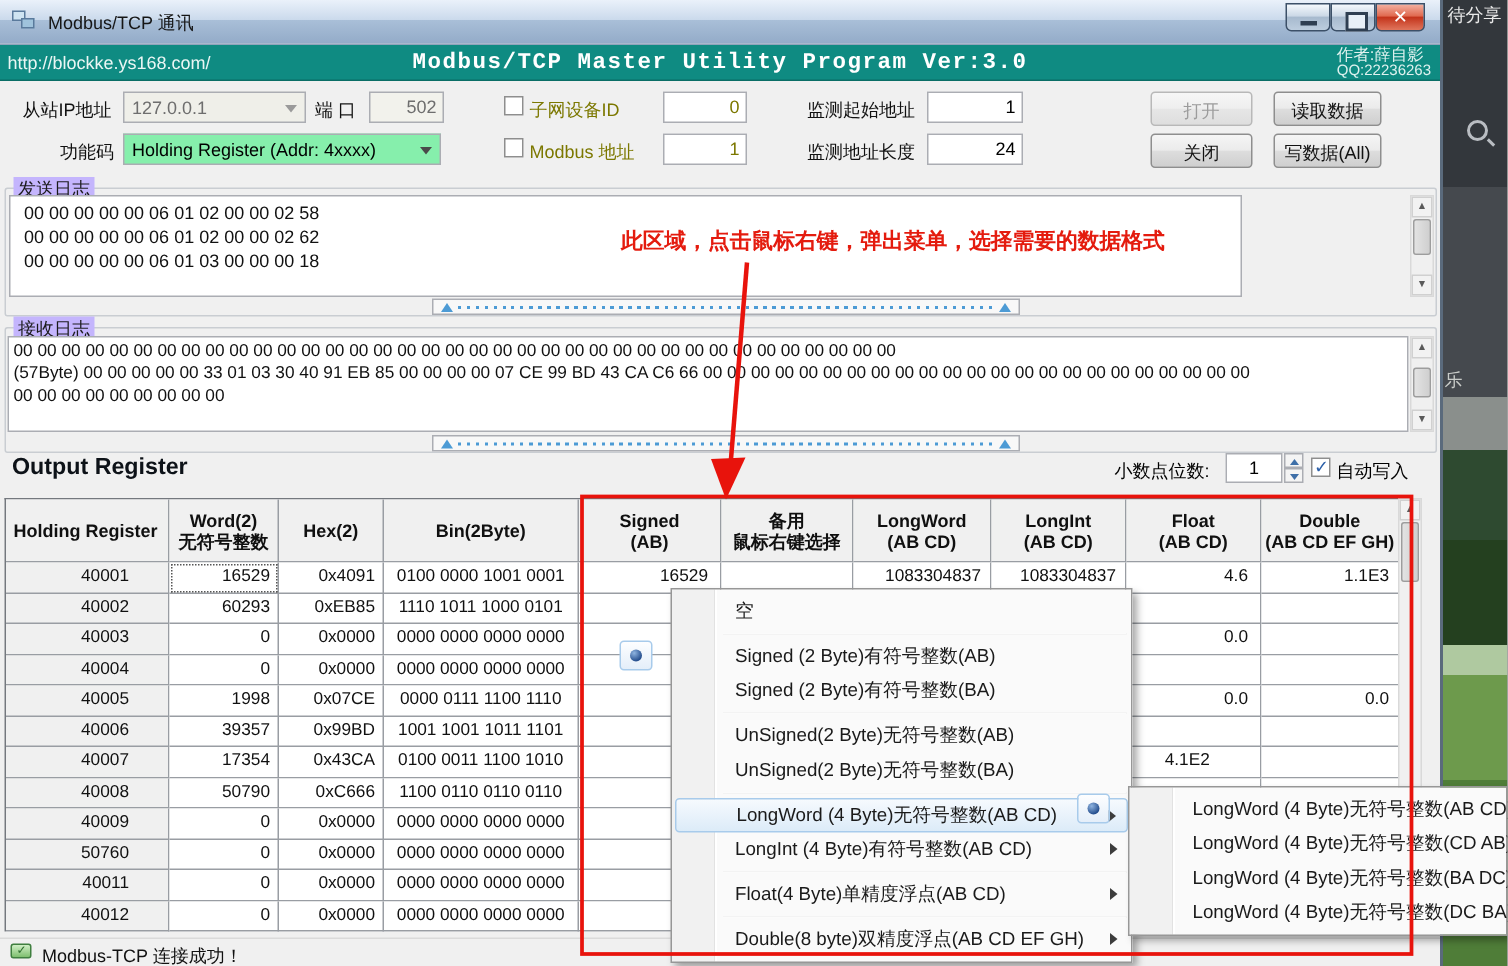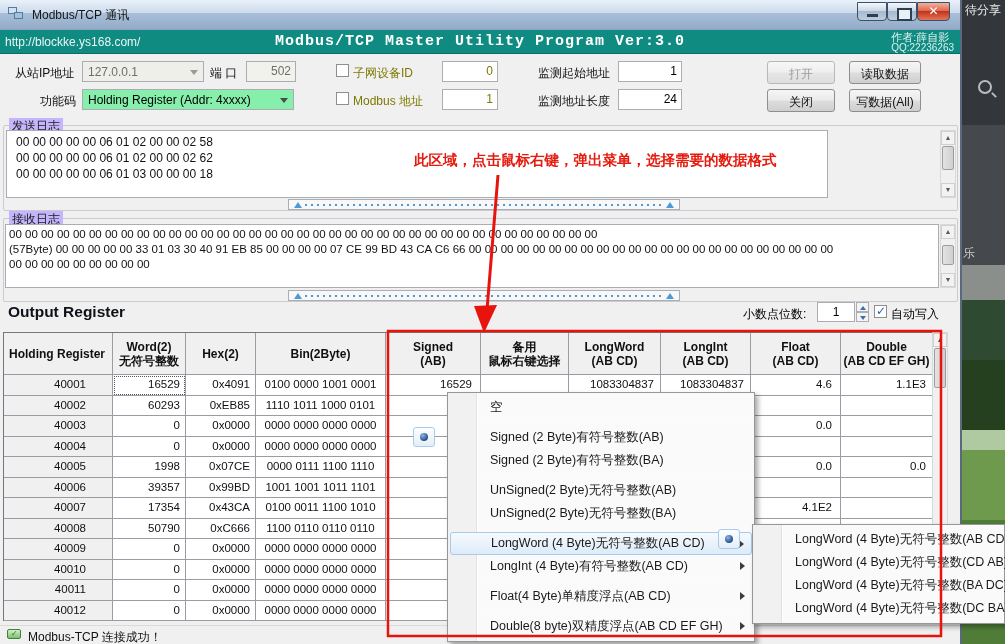--- a/index.html
+++ b/index.html
@@ -331,21 +331,21 @@
         </div>
         <div class="trow">
           <div class="tc rowlbl" style="width: 109px; text-align: right; padding-right: 26px;">40007</div>
           <div class="tc" style="width: 73px; text-align: right; padding-right: 5px;">17354</div>
           <div class="tc" style="width: 70px; text-align: right; padding-right: 5px;">0x43CA</div>
           <div class="tc" style="width: 130px; text-align: center;">0100 0011 1100 1010</div>
           <div class="tc" style="width: 95px; text-align: right; padding-right: 8px;"></div>
           <div class="tc" style="width: 88px; text-align: center;"></div>
           <div class="tc" style="width: 92px; text-align: right; padding-right: 6px;"></div>
           <div class="tc" style="width: 90px; text-align: right; padding-right: 6px;"></div>
-          <div class="tc" style="width: 90px; text-align: right; padding-right: 8px;">4.1E2</div>
+          <div class="tc" style="width: 90px; text-align: center; padding-right: 8px;">4.1E2</div>
           <div class="tc" style="width: 92px; text-align: right; padding-right: 6px;"></div>
         </div>
         <div class="trow">
           <div class="tc rowlbl" style="width: 109px; text-align: right; padding-right: 26px;">40008</div>
           <div class="tc" style="width: 73px; text-align: right; padding-right: 5px;">50790</div>
           <div class="tc" style="width: 70px; text-align: right; padding-right: 5px;">0xC666</div>
           <div class="tc" style="width: 130px; text-align: center;">1100 0110 0110 0110</div>
           <div class="tc" style="width: 95px; text-align: right; padding-right: 8px;"></div>
           <div class="tc" style="width: 88px; text-align: center;"></div>
           <div class="tc" style="width: 92px; text-align: right; padding-right: 6px;"></div>
@@ -359,21 +359,21 @@
           <div class="tc" style="width: 70px; text-align: right; padding-right: 5px;">0x0000</div>
           <div class="tc" style="width: 130px; text-align: center;">0000 0000 0000 0000</div>
           <div class="tc" style="width: 95px; text-align: right; padding-right: 8px;"></div>
           <div class="tc" style="width: 88px; text-align: center;"></div>
           <div class="tc" style="width: 92px; text-align: right; padding-right: 6px;"></div>
           <div class="tc" style="width: 90px; text-align: right; padding-right: 6px;"></div>
           <div class="tc" style="width: 90px; text-align: right; padding-right: 8px;"></div>
           <div class="tc" style="width: 92px; text-align: right; padding-right: 6px;"></div>
         </div>
         <div class="trow">
-          <div class="tc rowlbl" style="width: 109px; text-align: right; padding-right: 26px;">40010</div>
+          <div class="tc rowlbl" style="width: 109px; text-align: right; padding-right: 26px;">50760</div>
           <div class="tc" style="width: 73px; text-align: right; padding-right: 5px;">0</div>
           <div class="tc" style="width: 70px; text-align: right; padding-right: 5px;">0x0000</div>
           <div class="tc" style="width: 130px; text-align: center;">0000 0000 0000 0000</div>
           <div class="tc" style="width: 95px; text-align: right; padding-right: 8px;"></div>
           <div class="tc" style="width: 88px; text-align: center;"></div>
           <div class="tc" style="width: 92px; text-align: right; padding-right: 6px;"></div>
           <div class="tc" style="width: 90px; text-align: right; padding-right: 6px;"></div>
           <div class="tc" style="width: 90px; text-align: right; padding-right: 8px;"></div>
           <div class="tc" style="width: 92px; text-align: right; padding-right: 6px;"></div>
         </div>

